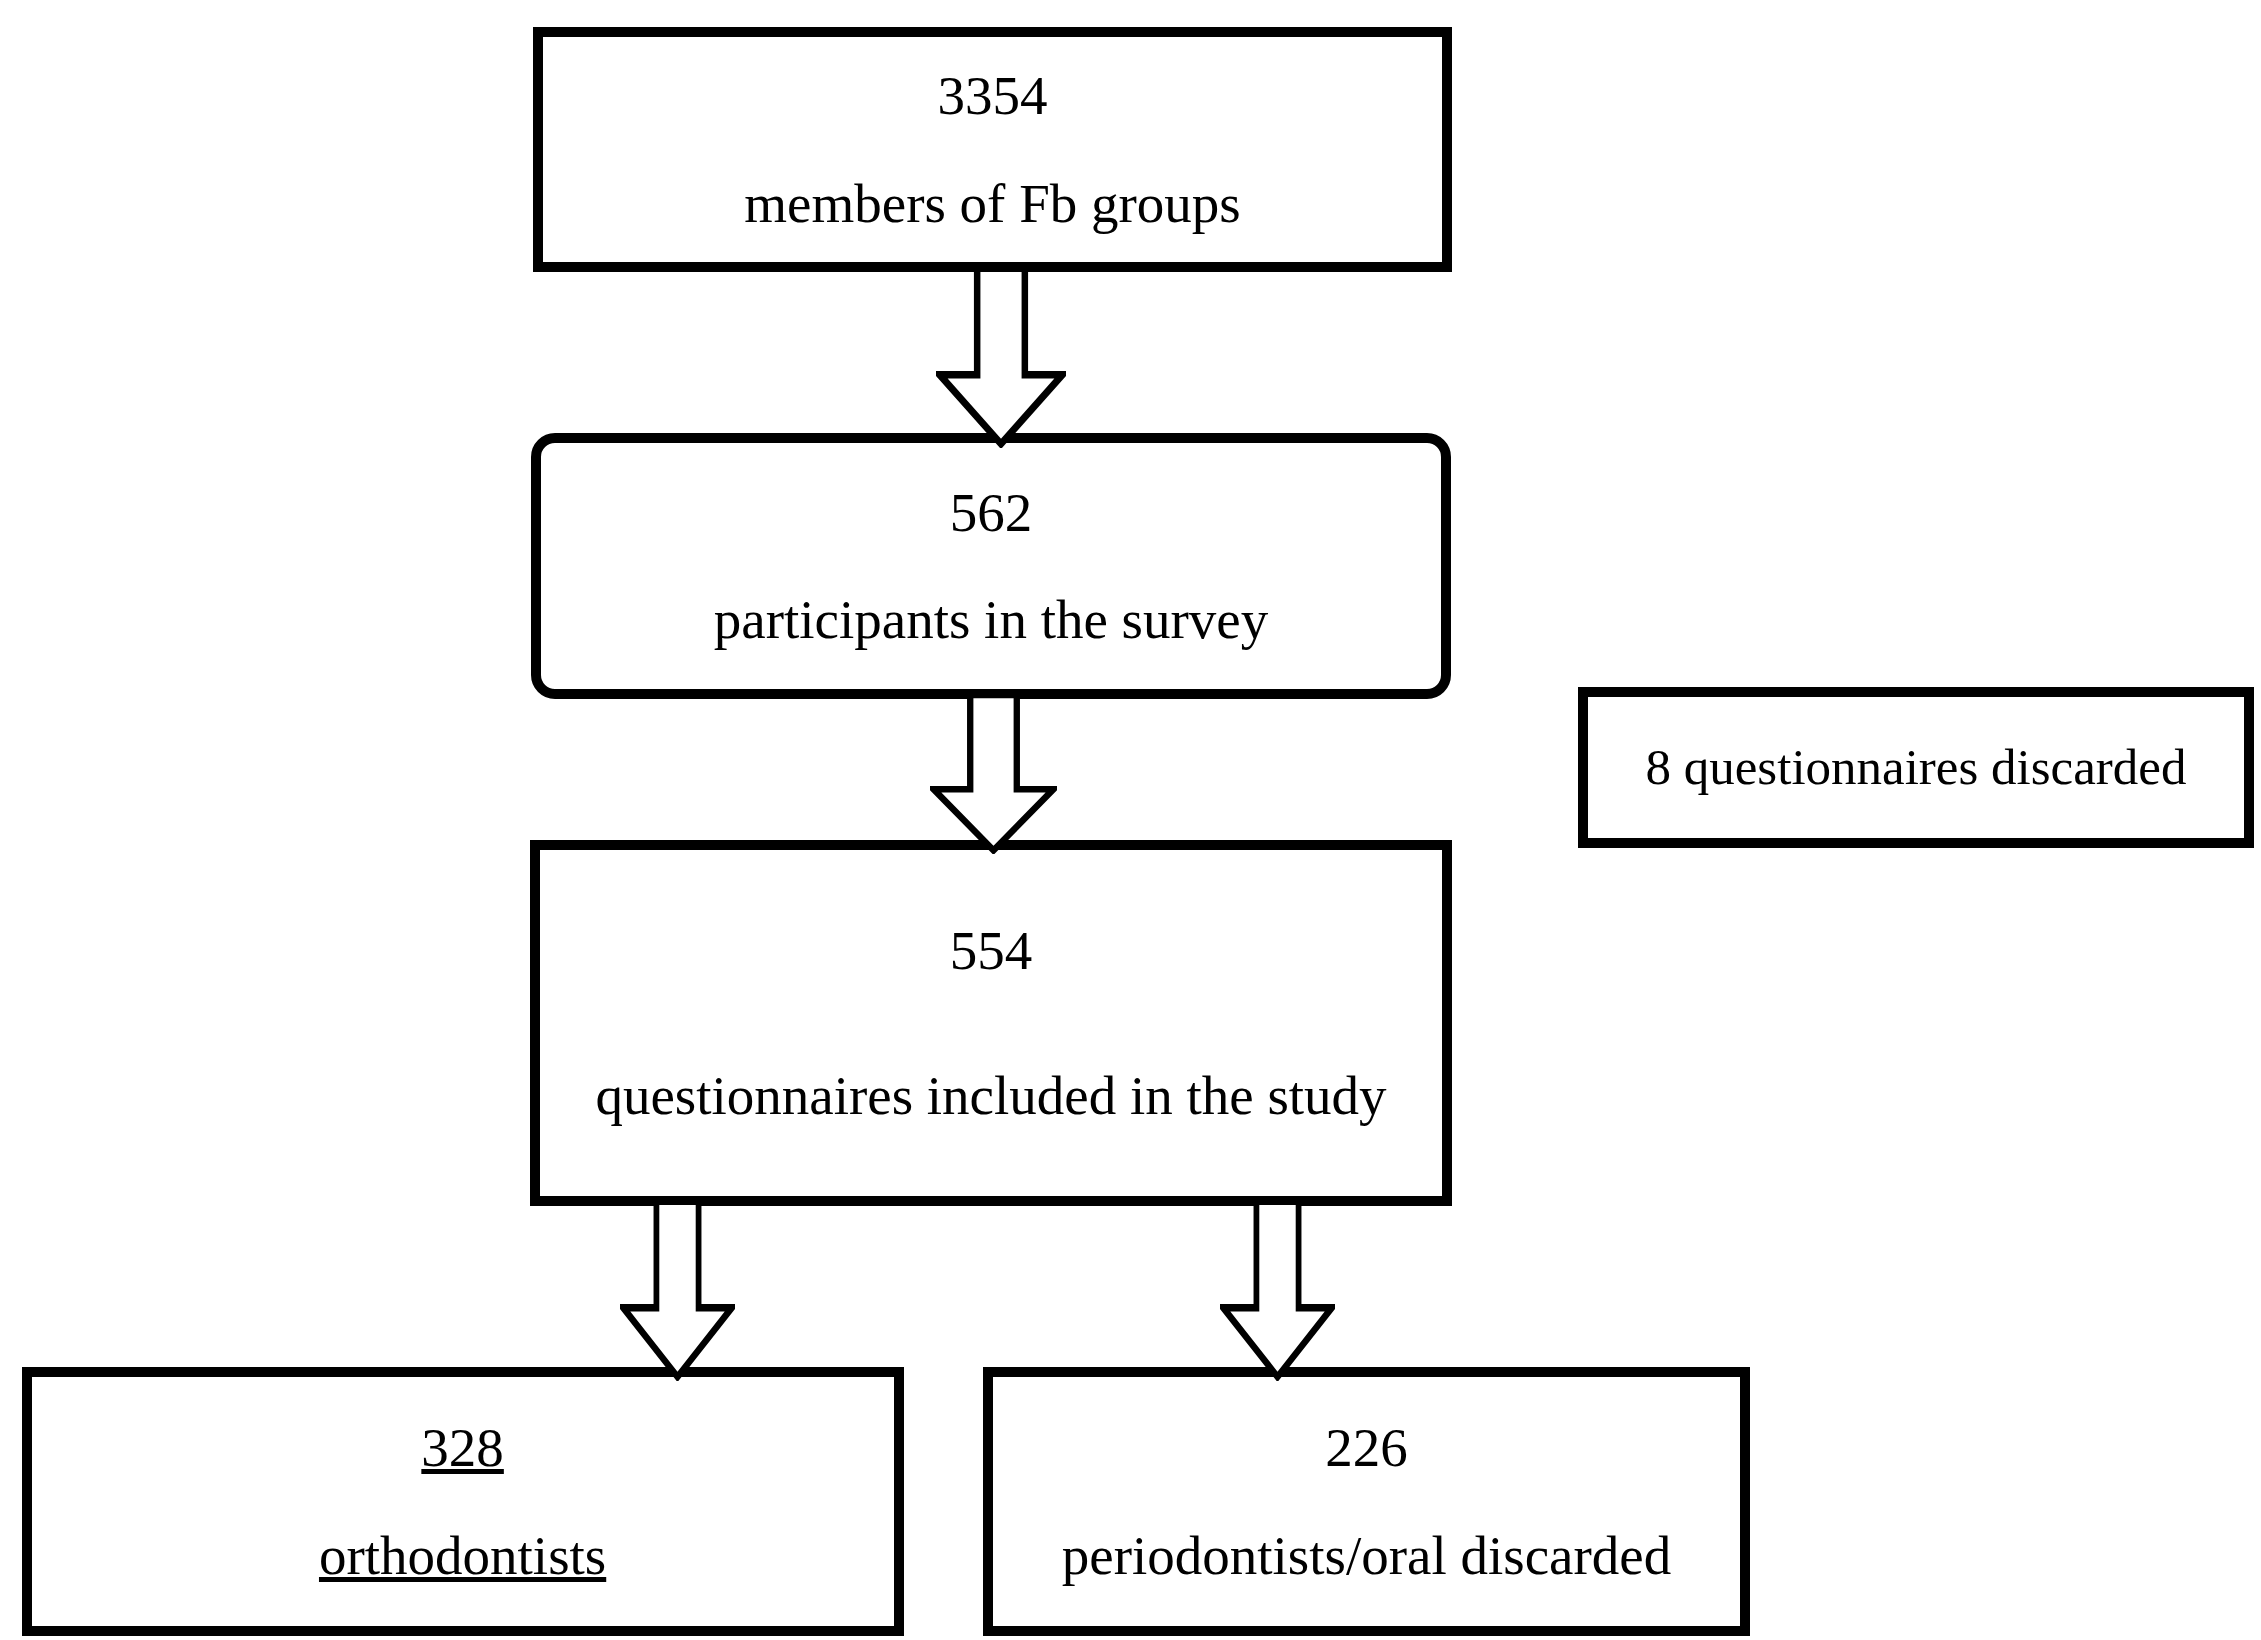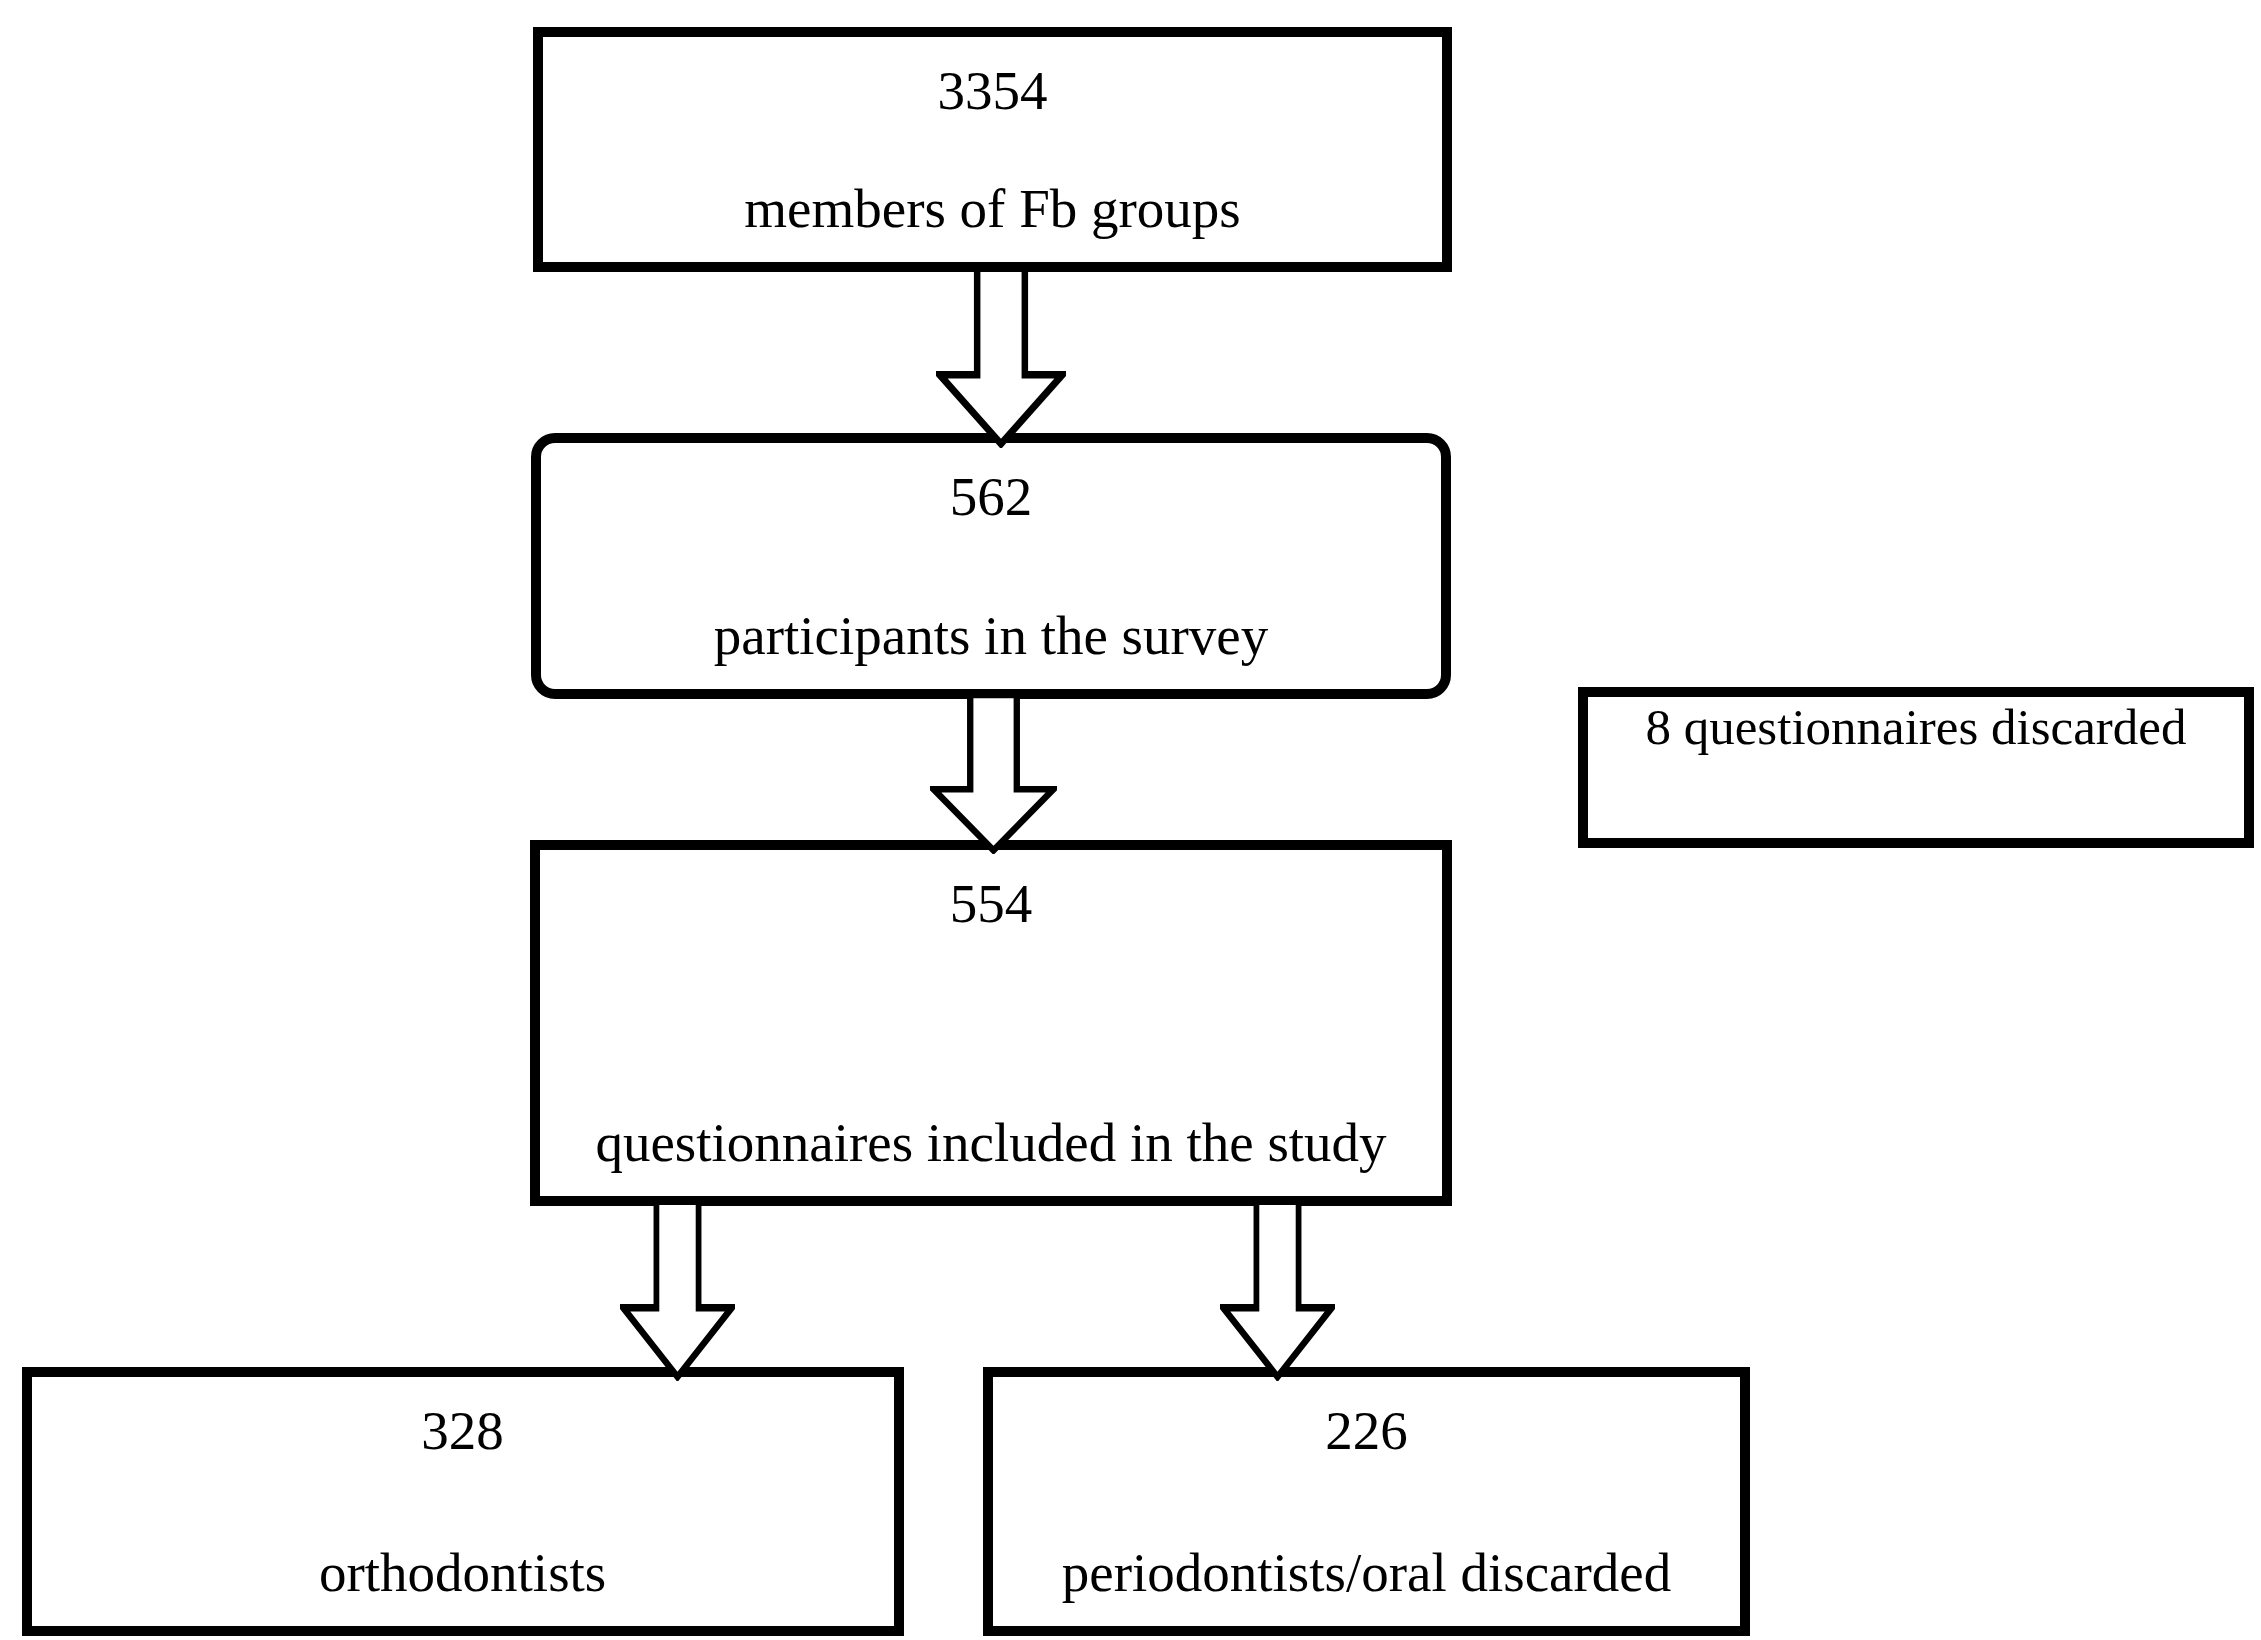--- a/index.html
+++ b/index.html
@@ -17,36 +17,36 @@
     overflow: hidden;
   }
   .box {
     position: absolute;
     box-sizing: border-box;
     border: 10px solid #000000;
     background: #ffffff;
     display: flex;
     flex-direction: column;
     align-items: center;
-    justify-content: space-between;
+    justify-content: center;
     text-align: center;
     font-size: 55px;
     line-height: 1.95;
     z-index: 1;
   }
   .box .count,
   .box .label {
     display: block;
   }
   
   #box-members      { left: 533px;  top: 27px;   width: 919px; height: 245px; }
   #box-participants { left: 531px;  top: 433px;  width: 920px; height: 266px; border-radius: 24px; }
   #box-included     { left: 530px;  top: 840px; width: 922px; height: 366px; gap: 38px; }
   #box-included .label { max-width: 813px; }
-  #box-orthodontists { left: 21.6px;   top: 1367px; width: 882px; height: 269px; }
+  #box-orthodontists { left: 21.6px;   top: 1367px; width: 882px; height: 269px; text-decoration: underline; }
   #box-periodontists { left: 983px; top: 1367px; width: 767px; height: 269px; }
   
   #note-discarded {
     left: 1578px; top: 687px; width: 676px; height: 161px;
     font-size: 51px;
     line-height: 1.2;
   }
   
   .arrow {
     position: absolute;

